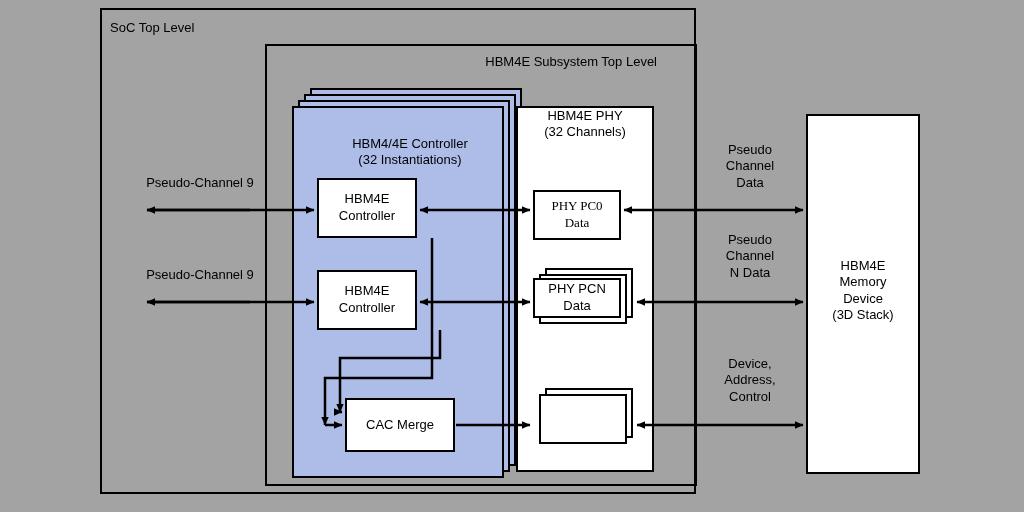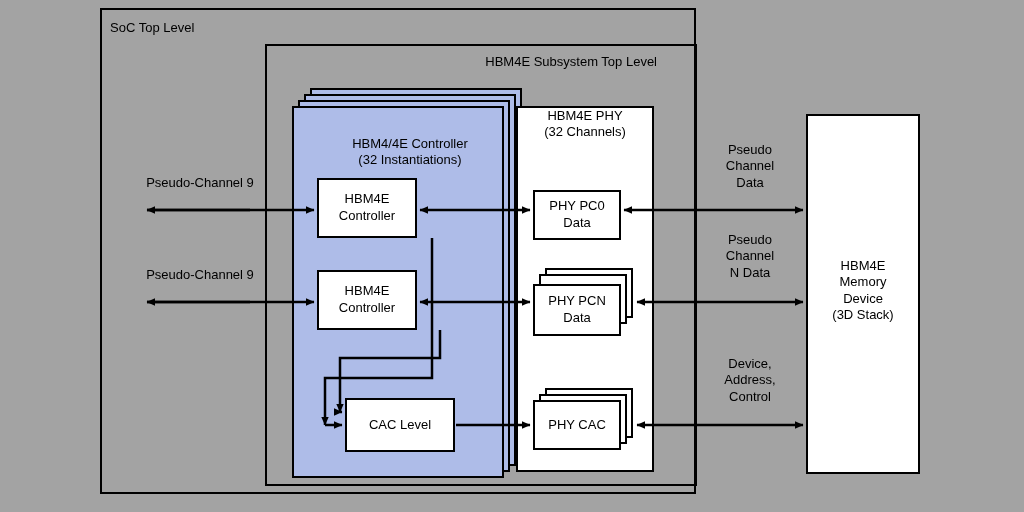--- a/index.html
+++ b/index.html
@@ -91,33 +91,32 @@
 (32 Instantiations)</div>
 
   <div class="box filled-white" style="left:516px; top:106px; width:138px; height:366px;"></div>
   <div class="label" style="left:516px; top:108px; width:138px;">HBM4E PHY
 (32 Channels)</div>
 
   <div class="inner-box" style="left:317px; top:178px; width:100px; height:60px;">HBM4E
 Controller</div>
   <div class="inner-box" style="left:317px; top:270px; width:100px; height:60px;">HBM4E
 Controller</div>
-  <div class="inner-box" style="left:345px; top:398px; width:110px; height:54px;">CAC Level</div>
+  <div class="inner-box" style="left:345px; top:398px; width:110px; height:54px;">CAC Merge</div>
 
-  <div class="inner-box" style="left:533px; top:190px; width:88px; height:50px;">PHY PC0
+  <div class="inner-box" style="left:533px; top:190px; width:88px; height:50px;font-family:Liberation Serif, serif;">PHY PC0
 Data</div>
 
   <div class="stack-shadow" style="left:545px; top:268px; width:88px; height:50px;"></div>
   <div class="stack-shadow" style="left:539px; top:274px; width:88px; height:50px;"></div>
-  <div class="inner-box" style="left:533px; top:284px; width:88px; height:52px;">PHY PCN
+  <div class="inner-box" style="left:533px; top:278px; width:88px; height:40px;">PHY PCN
 Data</div>
 
   <div class="stack-shadow" style="left:545px; top:388px; width:88px; height:50px;"></div>
   <div class="stack-shadow" style="left:539px; top:394px; width:88px; height:50px;"></div>
-  <div class="inner-box" style="left:533px; top:400px; width:88px; height:50px;">PHY CAC</div>
 
   <div class="box filled-white" style="left:806px; top:114px; width:114px; height:360px;"></div>
   <div class="label" style="left:806px; top:258px; width:114px;">HBM4E
 Memory
 Device
 (3D Stack)</div>
 
   <div class="label" style="left:120px; top:175px; width:160px;">Pseudo-Channel 9</div>
   <div class="label" style="left:120px; top:267px; width:160px;">Pseudo-Channel 9</div>
 

